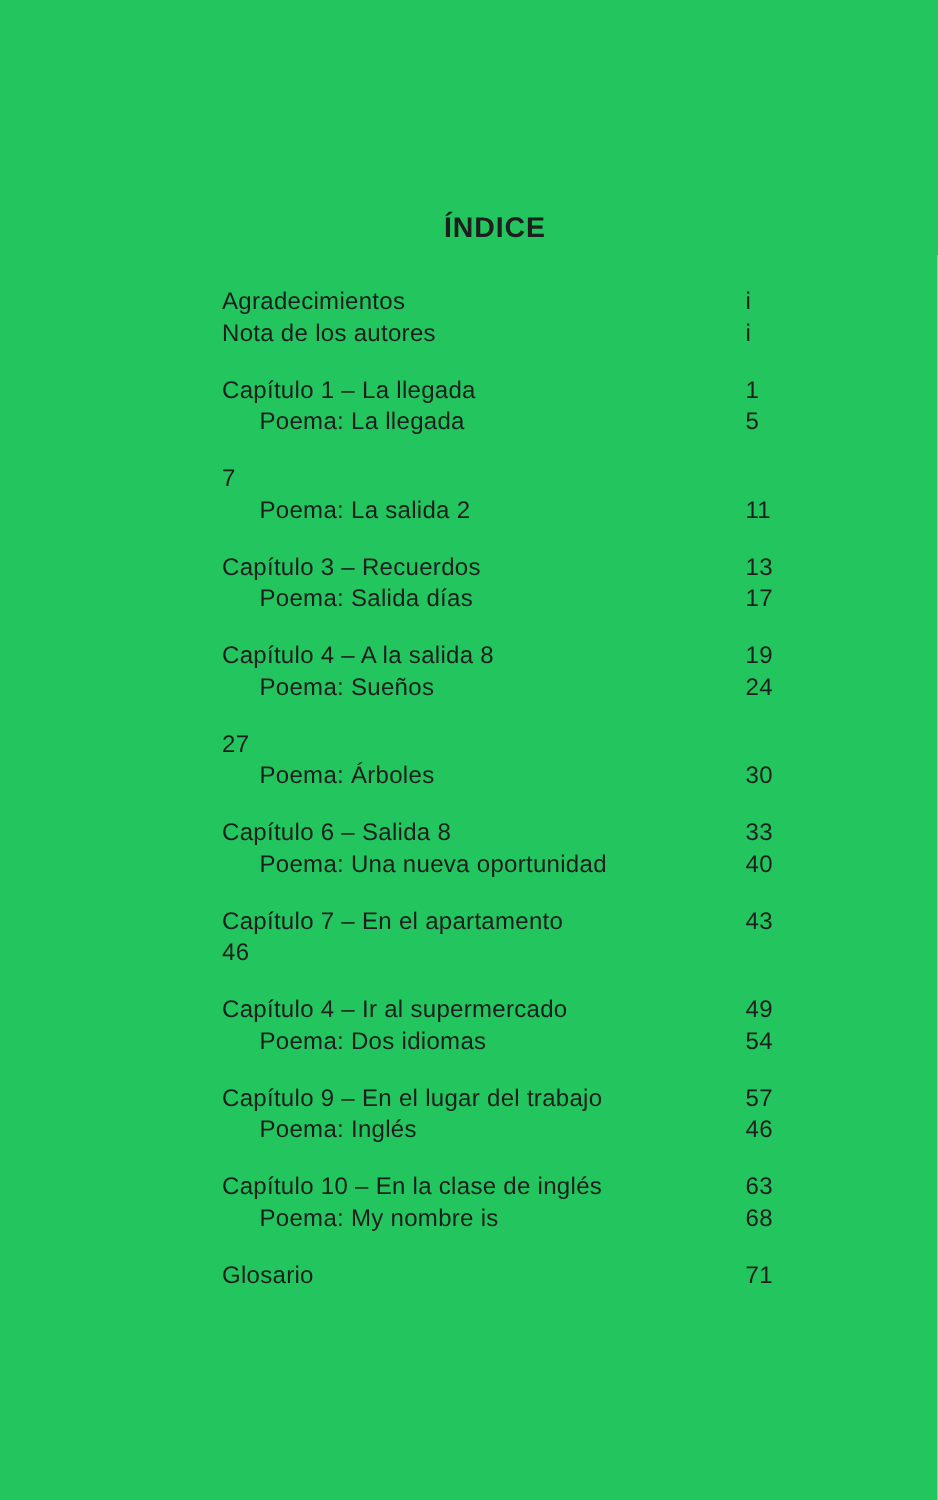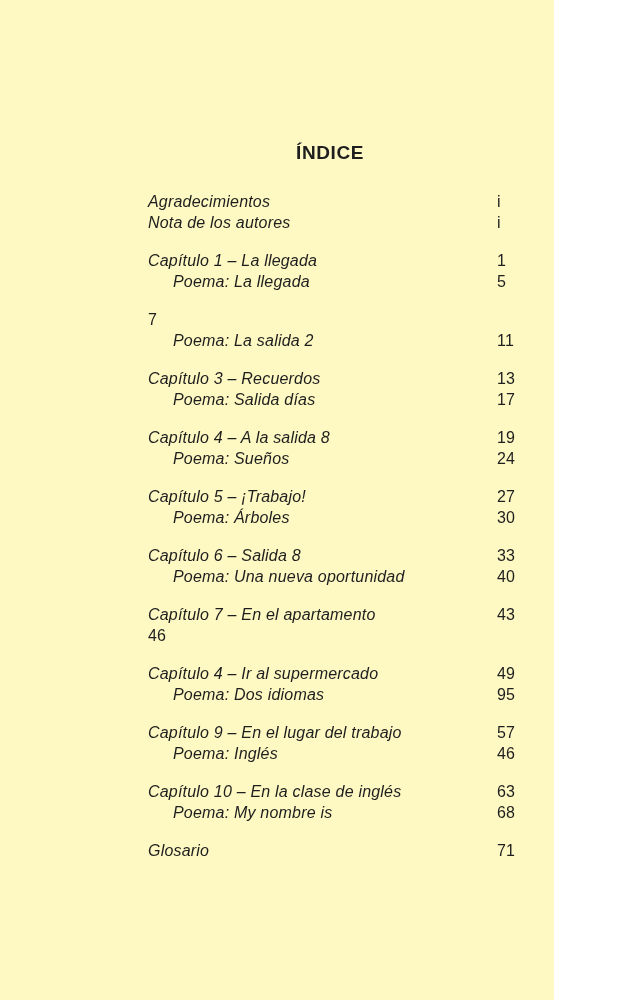--- a/index.html
+++ b/index.html
@@ -9,24 +9,24 @@
   }
   body {
     width: 625px;
     height: 1000px;
     overflow: hidden;
     font-family: "Liberation Sans", sans-serif;
     color: #1e1e1e;
   }
   .page {
     box-sizing: border-box;
-    width: 554px;
+    width: 625px;
     height: 1000px;
     padding: 141px 0 0 148px;
-    background: #fef9c3;
+    background: #22c55e;
   }
   .toc-title {
     width: 364px;
     text-align: center;
     font-size: 19px;
     line-height: 23px;
     font-weight: 700;
     letter-spacing: 0.6px;
     margin: 0 0 27px 0;
   }
@@ -35,21 +35,20 @@
     align-items: baseline;
     font-size: 16px;
     line-height: 21px;
     letter-spacing: 0.2px;
   }
   .toc-row .label {
     width: 349px;
     flex: 0 0 349px;
     box-sizing: border-box;
     white-space: nowrap;
-    font-style: italic;
   }
   .toc-row.sub .label {
     padding-left: 25px;
   }
   .toc-row .pagenum {
     flex: 0 0 auto;
     white-space: nowrap;
   }
   .group {
     margin-top: 17px;
@@ -111,21 +110,20 @@
       <span class="pagenum">19</span>
     </div>
     <div class="toc-row sub">
       <span class="label">Poema: Sueños</span>
       <span class="pagenum">24</span>
     </div>
   </div>
 
   <div class="group">
     <div class="toc-row">
-      <span class="label">Capítulo 5 – ¡Trabajo!</span>
       <span class="pagenum">27</span>
     </div>
     <div class="toc-row sub">
       <span class="label">Poema: Árboles</span>
       <span class="pagenum">30</span>
     </div>
   </div>
 
   <div class="group">
     <div class="toc-row">
@@ -148,21 +146,21 @@
     </div>
   </div>
 
   <div class="group">
     <div class="toc-row">
       <span class="label">Capítulo 4 – Ir al supermercado</span>
       <span class="pagenum">49</span>
     </div>
     <div class="toc-row sub">
       <span class="label">Poema: Dos idiomas</span>
-      <span class="pagenum">95</span>
+      <span class="pagenum">54</span>
     </div>
   </div>
 
   <div class="group">
     <div class="toc-row">
       <span class="label">Capítulo 9 – En el lugar del trabajo</span>
       <span class="pagenum">57</span>
     </div>
     <div class="toc-row sub">
       <span class="label">Poema: Inglés</span>

